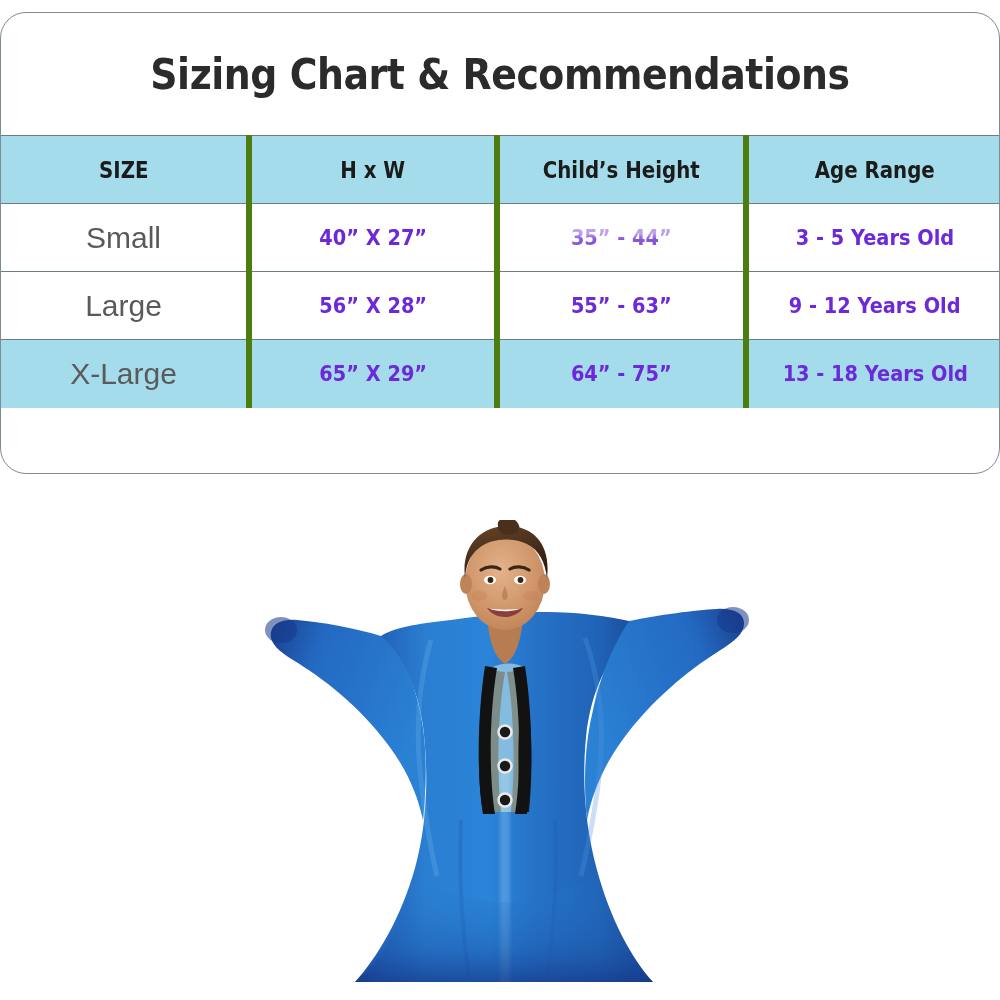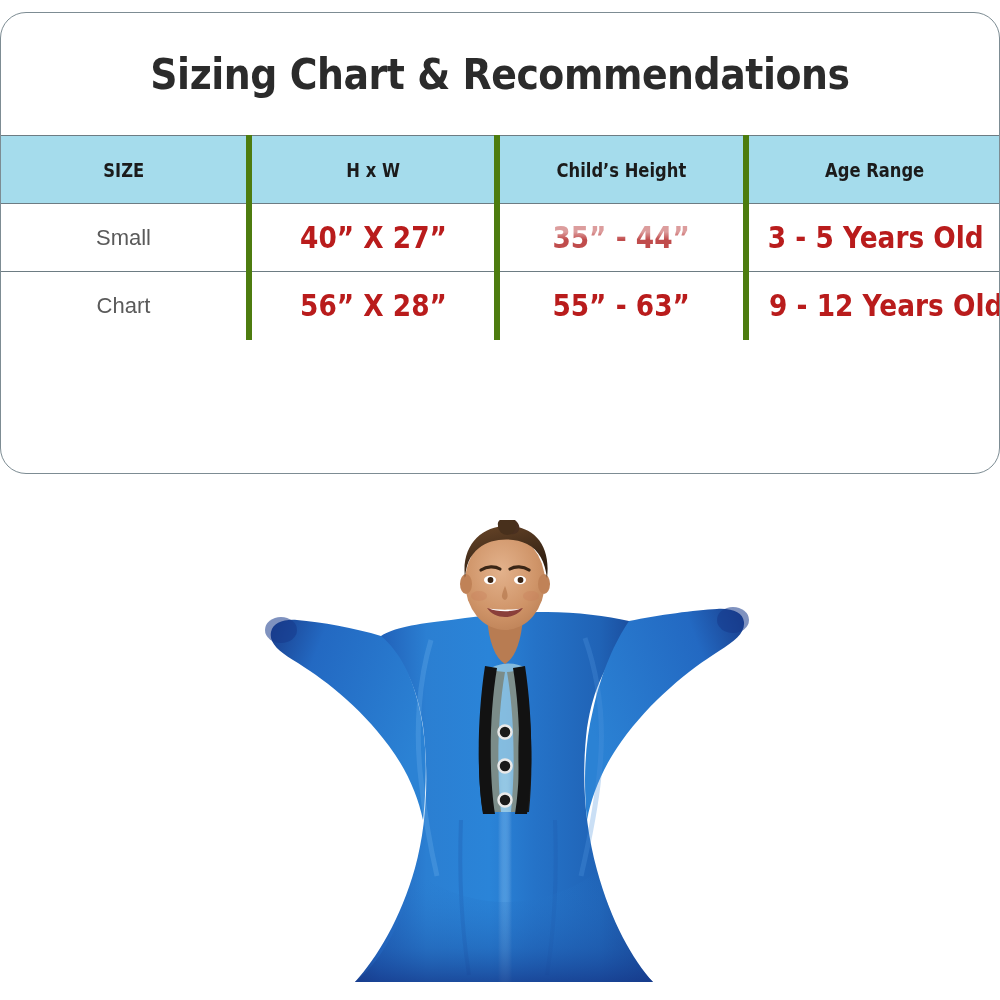--- a/index.html
+++ b/index.html
@@ -72,39 +72,39 @@
   #sizing-table th:first-child,
   #sizing-table td:first-child { border-left: none; }
 
   .row-blue > th, .row-blue > td { background: #a5dcec; }
   .row-white > td { background: #ffffff; }
 
   .hdr-cell {
     color: #1b1b1b;
     font-family: "DejaVu Sans", sans-serif;
     font-weight: bold;
-    font-size: 19px;
+    font-size: 23px;
   }
   .hdr-cell span {
     display: inline-block;
     transform: scaleX(0.86);
   }
 
   .size-cell {
     color: #5a5a5a;
     font-family: "Liberation Sans", sans-serif;
     font-weight: normal;
-    font-size: 22px;
+    font-size: 30px;
   }
 
   .val-cell {
-    color: #b91c1c;
+    color: #6d28d9;
     font-family: "DejaVu Sans", sans-serif;
     font-weight: bold;
-    font-size: 30px;
+    font-size: 22px;
   }
   .val-cell span {
     display: inline-block;
     transform: scaleX(0.88);
     white-space: nowrap;
   }
 
   
   .faded span {
     opacity: 0.82;
@@ -156,24 +156,30 @@
         </tr>
       </thead>
       <tbody>
         <tr class="row-white">
           <td class="size-cell">Small</td>
           <td class="val-cell"><span>40” X 27”</span></td>
           <td class="val-cell faded"><span>35” - 44”</span></td>
           <td class="val-cell"><span>3 - 5 Years Old</span></td>
         </tr>
         <tr class="row-white">
-          <td class="size-cell">Chart</td>
+          <td class="size-cell">Large</td>
           <td class="val-cell"><span>56” X 28”</span></td>
           <td class="val-cell"><span>55” - 63”</span></td>
           <td class="val-cell"><span>9 - 12 Years Old</span></td>
+        </tr>
+        <tr class="row-blue">
+          <td class="size-cell">X-Large</td>
+          <td class="val-cell"><span>65” X 29”</span></td>
+          <td class="val-cell"><span>64” - 75”</span></td>
+          <td class="val-cell"><span>13 - 18 Years Old</span></td>
         </tr>
       </tbody>
     </table>
   </div>
 
   <div id="product-photo">
     <svg viewBox="0 0 500 470" xmlns="http://www.w3.org/2000/svg">
       <defs>
         <linearGradient id="gSackMain" x1="0" y1="0" x2="1" y2="0">
           <stop offset="0%" stop-color="#1b4596"></stop>

